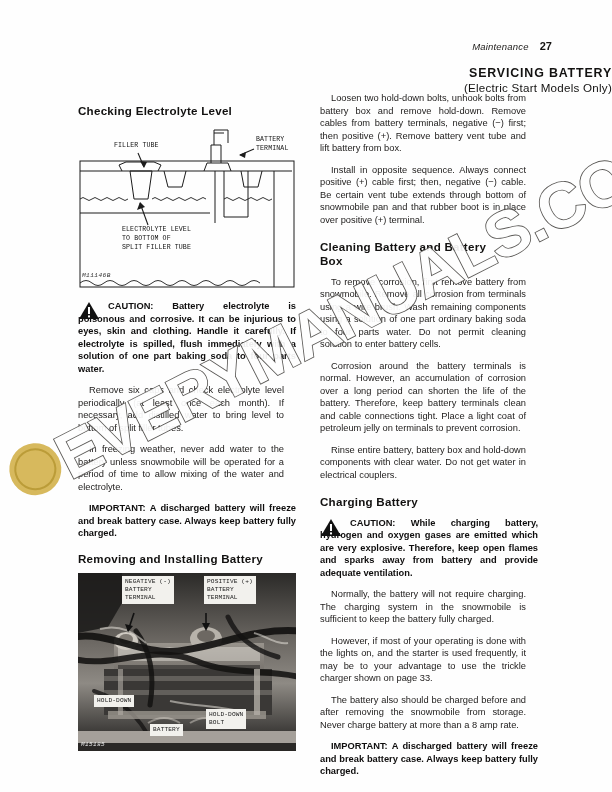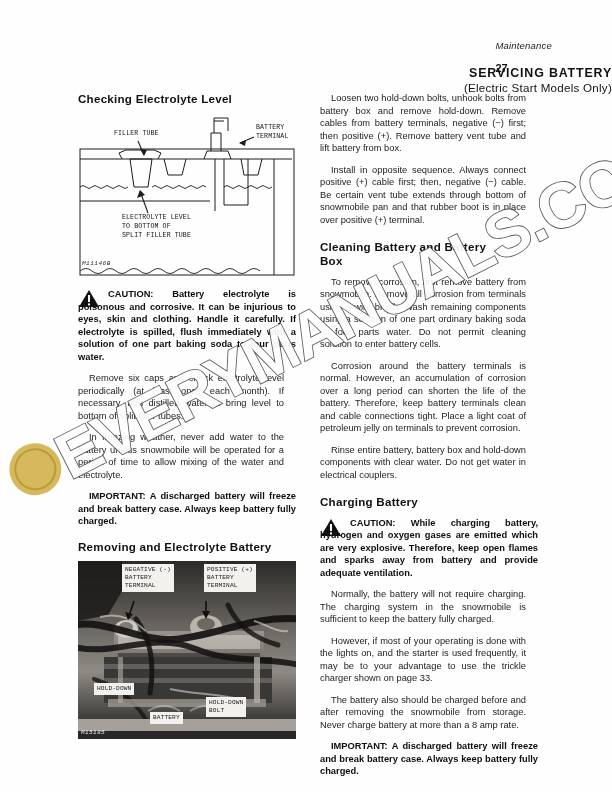--- a/index.html
+++ b/index.html
@@ -23,21 +23,20 @@
   }
 
   
   .run-head {
     position: absolute;
     top: 40px;
     right: 60px;
     display: flex;
     align-items: baseline;
     gap: 11px;
-    flex-direction: column;
   }
   .run-head .rh-sec {
     font-style: italic;
     font-size: 9.5px;
     letter-spacing: .2px;
     color: #23211f;
   }
   .run-head .rh-num {
     font-size: 11px;
     font-weight: bold;
@@ -72,21 +71,21 @@
     top: 92px;
     width: 218px;
   }
   .col-left  { left: 78px; }
   .col-right { left: 320px; }
 
   h2.sec {
     font-size: 11.6px;
     font-weight: bold;
     letter-spacing: .25px;
-    margin: 0 0 7px 0;
+    margin: 12px 0 7px 0;
     color: #121110;
     line-height: 1.25;
   }
   .col-right h2.sec { margin-top: 14px; }
 
   p.body {
     margin: 0 12px 9px 0;
     font-size: 9.3px;
     line-height: 1.345;
     text-align: justify;
@@ -287,21 +286,21 @@
       <p class="lead">CAUTION: Battery electrolyte is poisonous and corrosive. It can be injurious to eyes, skin and clothing. Handle it carefully. If electrolyte is spilled, flush immediately with a solution of one part baking soda to four parts water.</p>
     </div>
 
     <p class="body">Remove six caps and check electrolyte level periodically (at least once each month). If necessary, add distilled water to bring level to bottom of split filler tubes.</p>
     <p class="body">In freezing weather, never add water to the battery unless snowmobile will be operated for a period of time to allow mixing of the water and electrolyte.</p>
 
     <div class="warn">
       <p class="lead" style="text-indent:11px">IMPORTANT: A discharged battery will freeze and break battery case. Always keep battery fully charged.</p>
     </div>
 
-    <h2 class="sec" style="margin-top:12px">Removing and Electrolyte Battery</h2>
+    <h2 class="sec" style="margin-top:12px">Removing and Installing Battery</h2>
 
     <div class="figure-photo">
       <svg class="photo-canvas" viewBox="0 0 218 178" preserveAspectRatio="none" xmlns="http://www.w3.org/2000/svg">
         <defs>
           <linearGradient id="bgGrad" x1="0" y1="0" x2="0" y2="1">
             <stop offset="0%" stop-color="#2b2a28"></stop>
             <stop offset="38%" stop-color="#6b6762"></stop>
             <stop offset="62%" stop-color="#8e8a84"></stop>
             <stop offset="100%" stop-color="#1d1c1b"></stop>
           </linearGradient>

